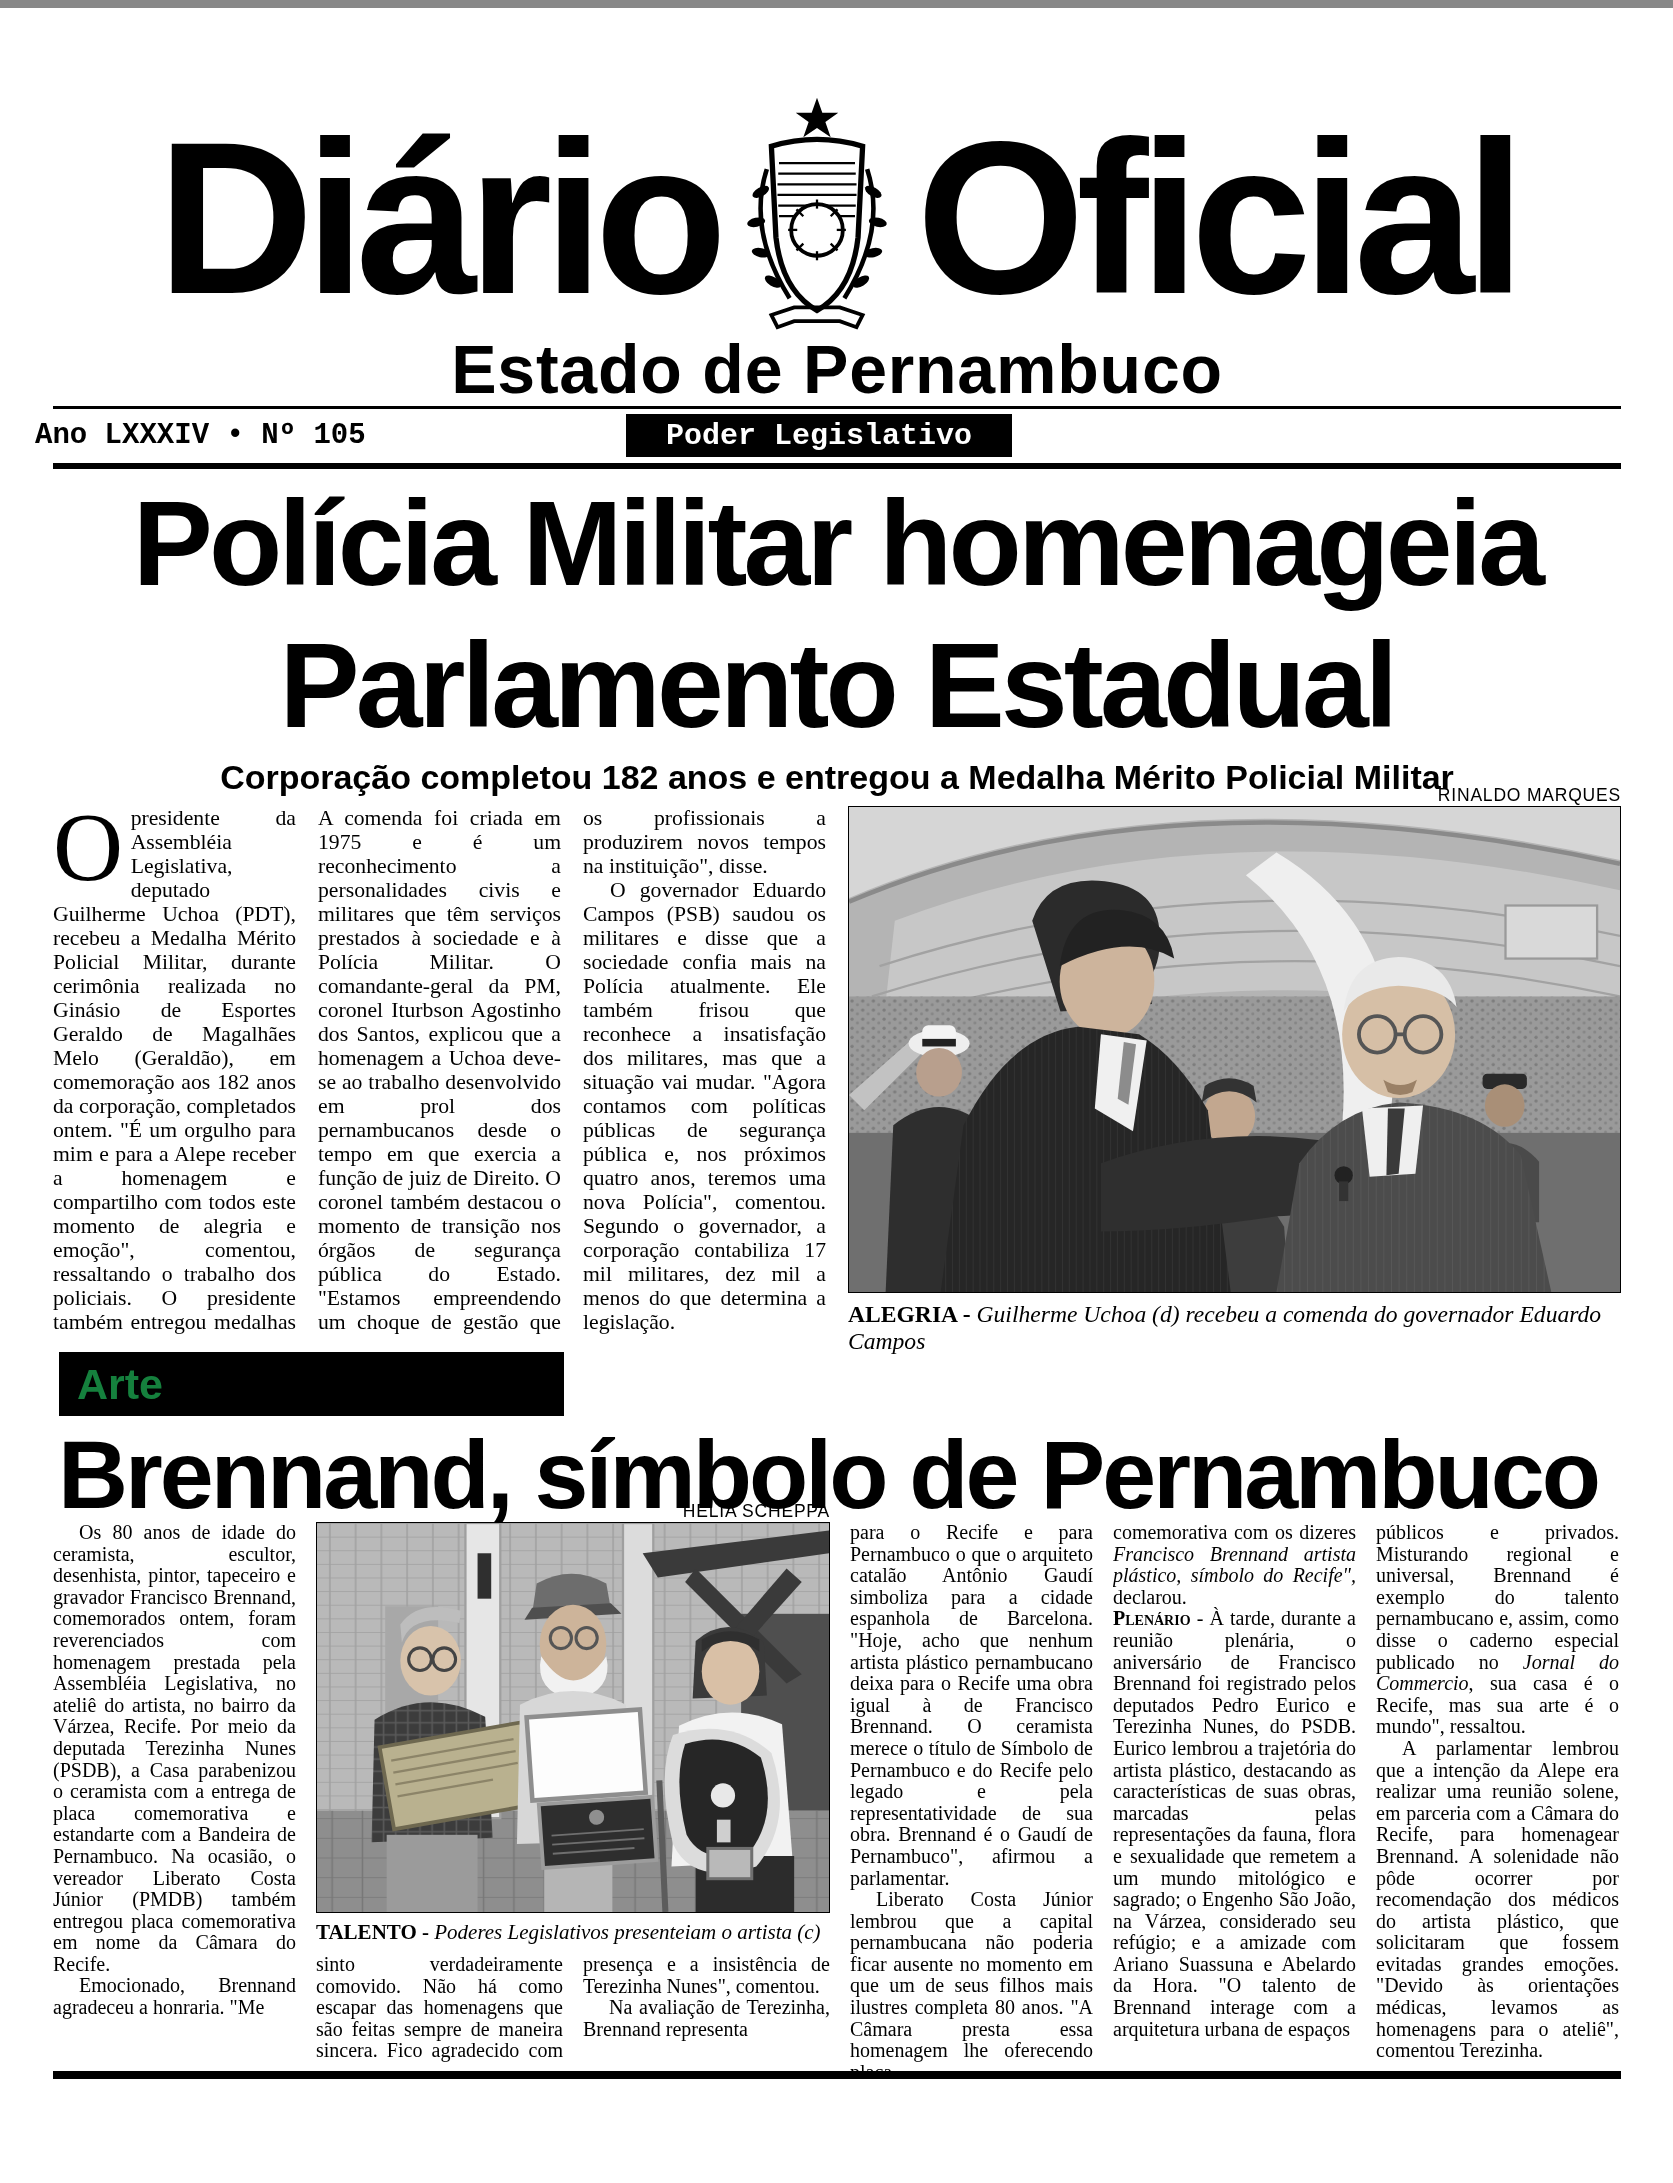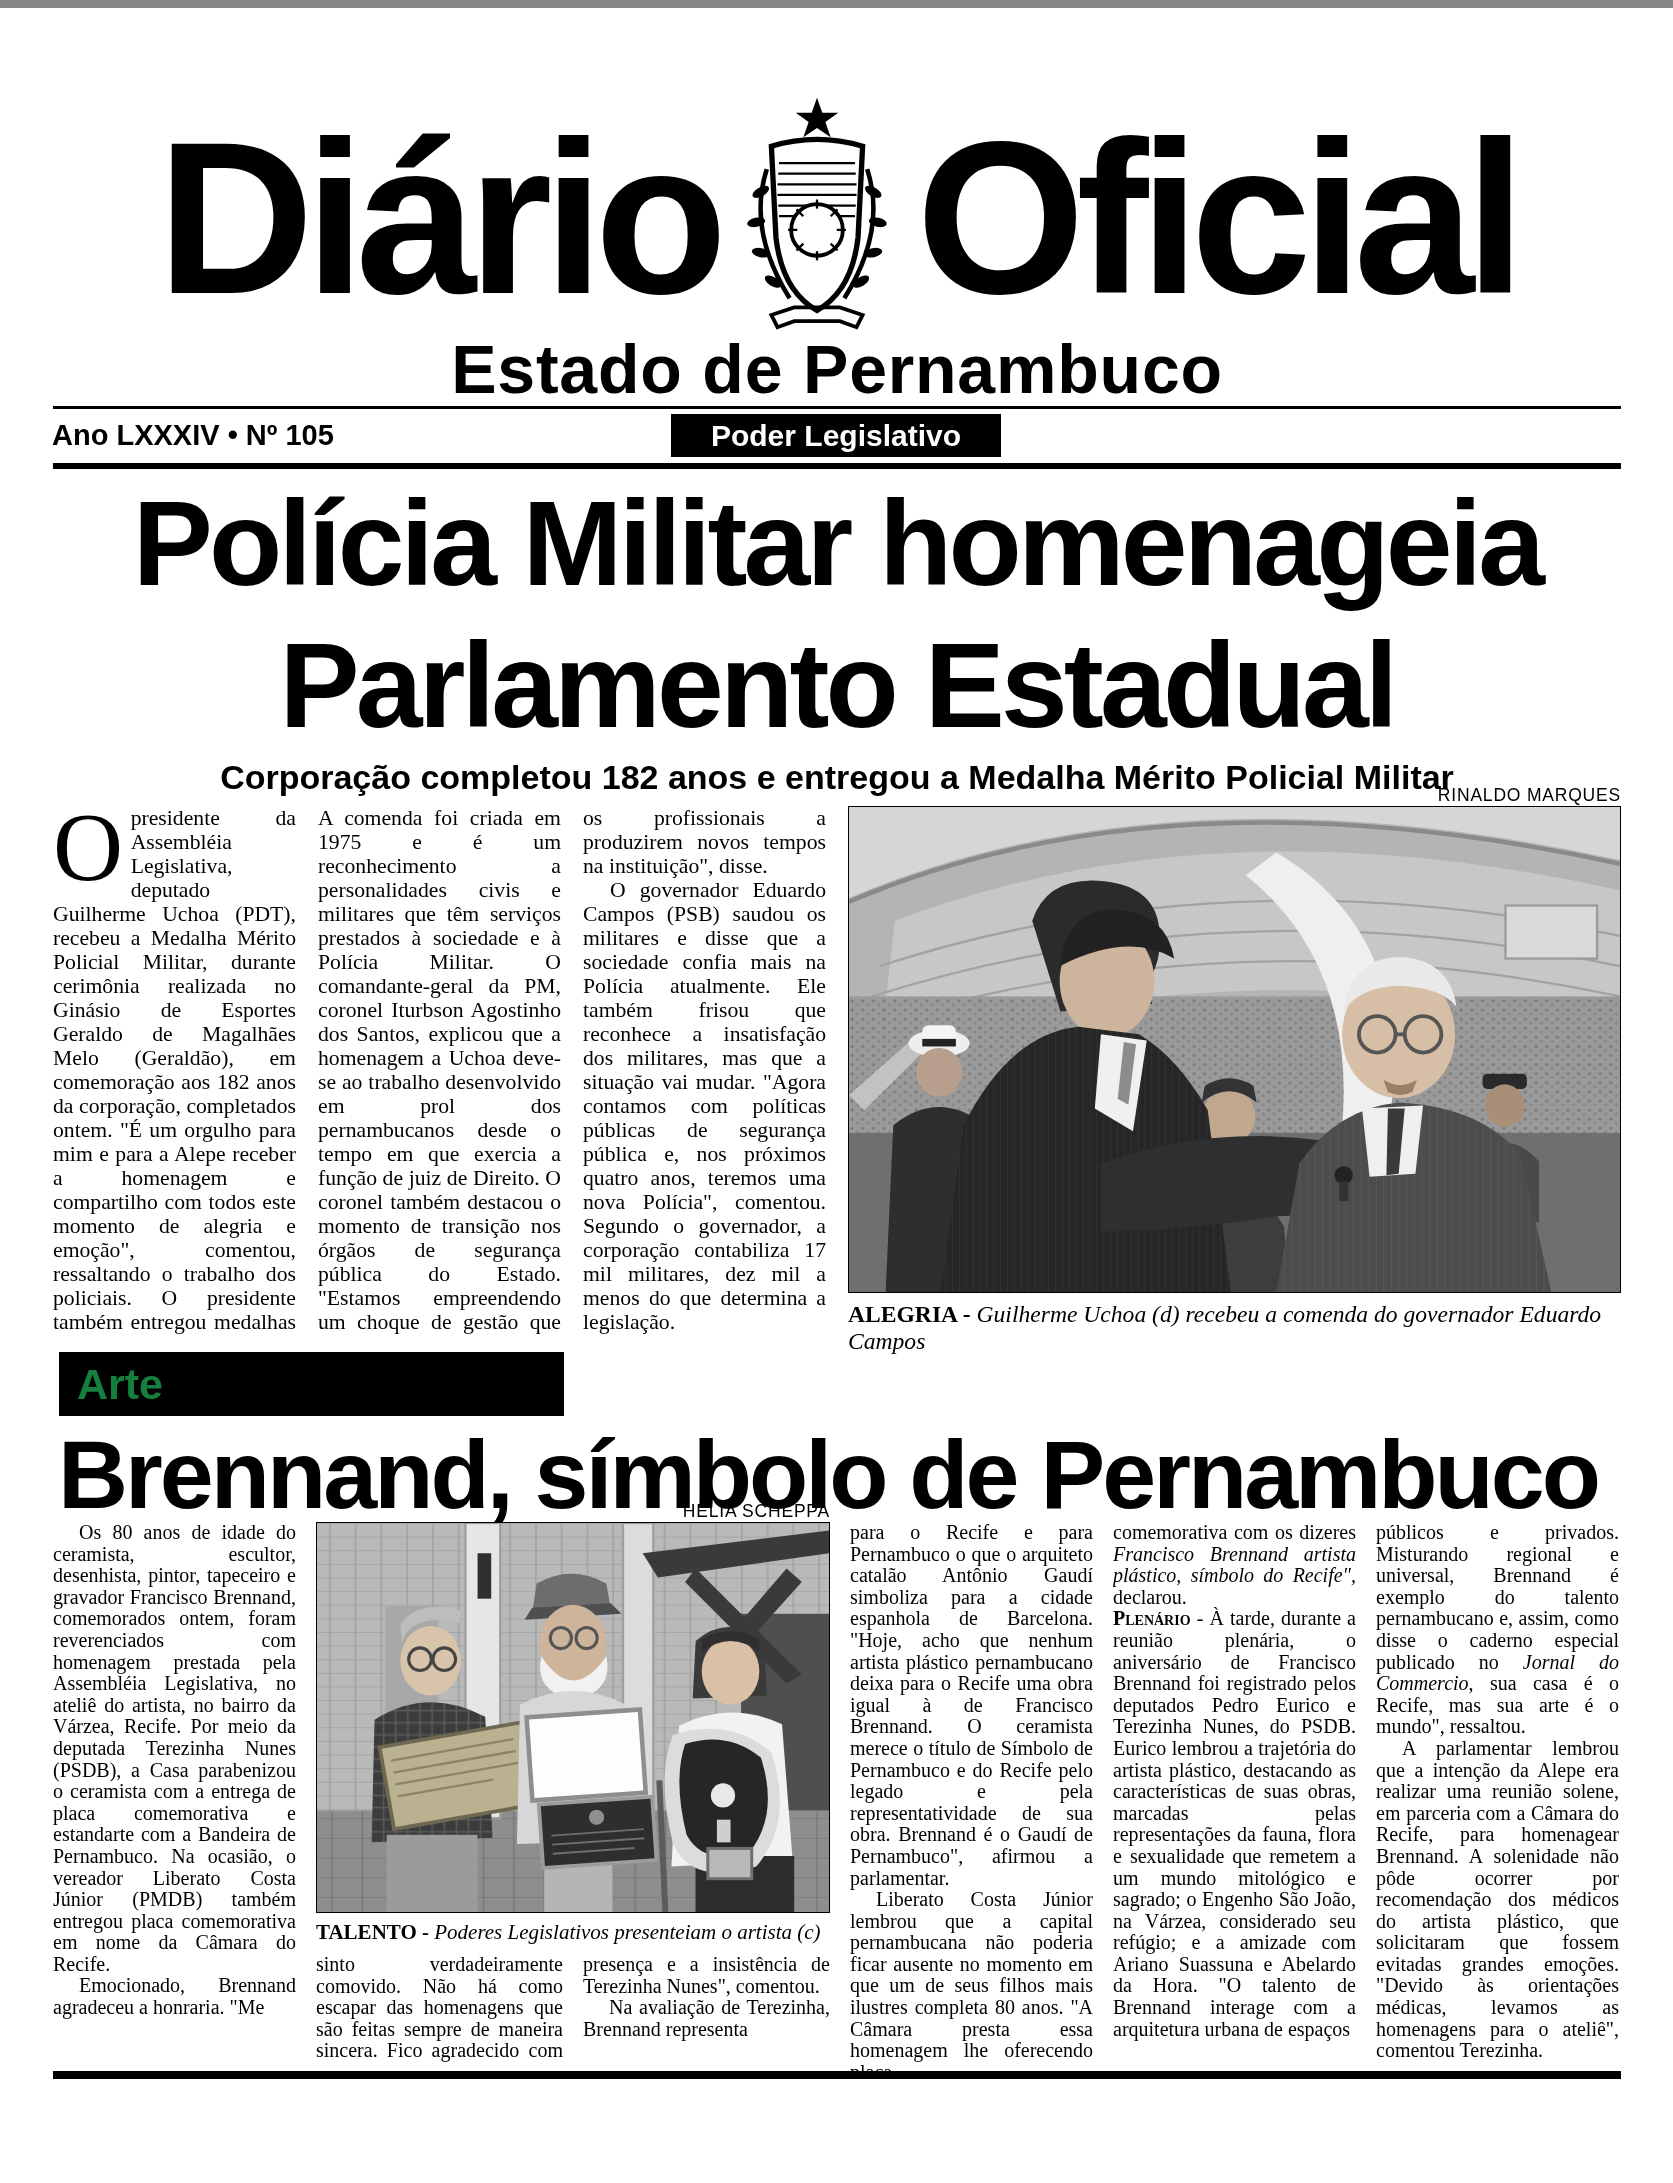--- a/index.html
+++ b/index.html
@@ -11,23 +11,23 @@
   }
   
   .masthead-row{ position:absolute; top:85px; left:53px; width:1568px;
     display:flex; justify-content:center; align-items:center; gap:23px; }
   .masthead-title{ font-family:"Liberation Sans", sans-serif; font-weight:bold;
     font-size:217px; line-height:1; letter-spacing:-9px; white-space:nowrap; }
   .crest{ width:152px; height:251px; flex:none; }
   .subtitle{ position:absolute; top:322px; left:53px; width:1568px; text-align:center;
     font-family:"Liberation Sans", sans-serif; font-weight:bold; font-size:68px; letter-spacing:0.8px; }
   .rule-thin{ position:absolute; top:398px; left:53px; width:1568px; height:3px; background:#000; }
-  .dateline{ position:absolute; top:404px; left:52px; width:1568px; height:47px;
+  .dateline{ position:absolute; top:404px; left:35px; width:1568px; height:47px;
     display:grid; grid-template-columns:1fr auto 1fr; align-items:center;
-    font-family:Liberation Sans, sans-serif; font-weight:bold; font-size:29px; }
+    font-family:Liberation Mono, monospace; font-weight:bold; font-size:29px; }
   .date-left{ justify-self:start; }
   .date-right{ justify-self:end; }
   .section-box{ background:#000; color:#fff; padding:4.6px 40px; font-size:30px; }
   .rule-thick{ position:absolute; top:455px; left:53px; width:1568px; height:6px; background:#000; }
   
   .headline1{ position:absolute; top:464px; left:53px; width:1568px; text-align:center;
     font-family:"Liberation Sans", sans-serif; font-weight:bold; font-size:120px;
     line-height:142px; letter-spacing:-3.8px; }
   .subhead1{ position:absolute; top:750px; left:53px; width:1568px; text-align:center;
     font-family:"Liberation Sans", sans-serif; font-weight:bold; font-size:34px; }

